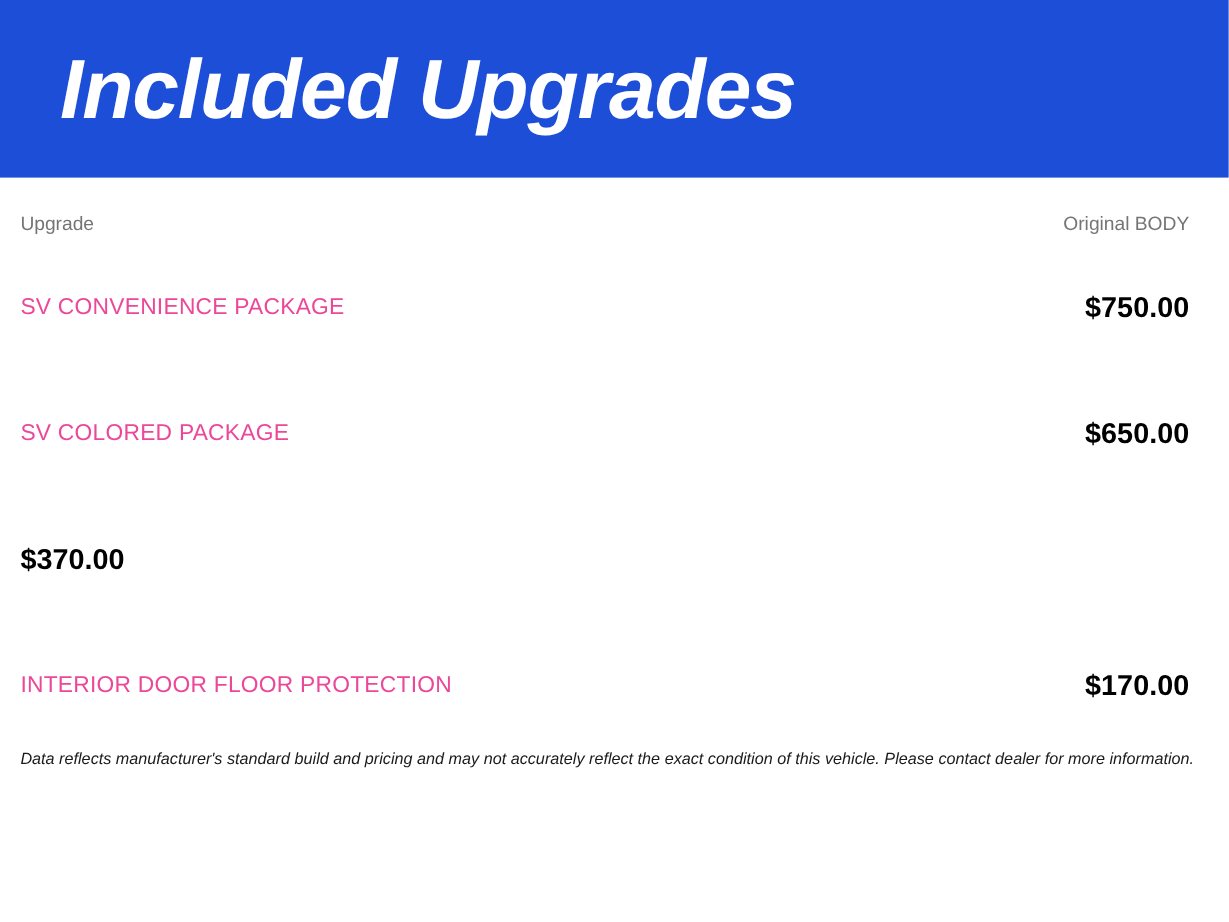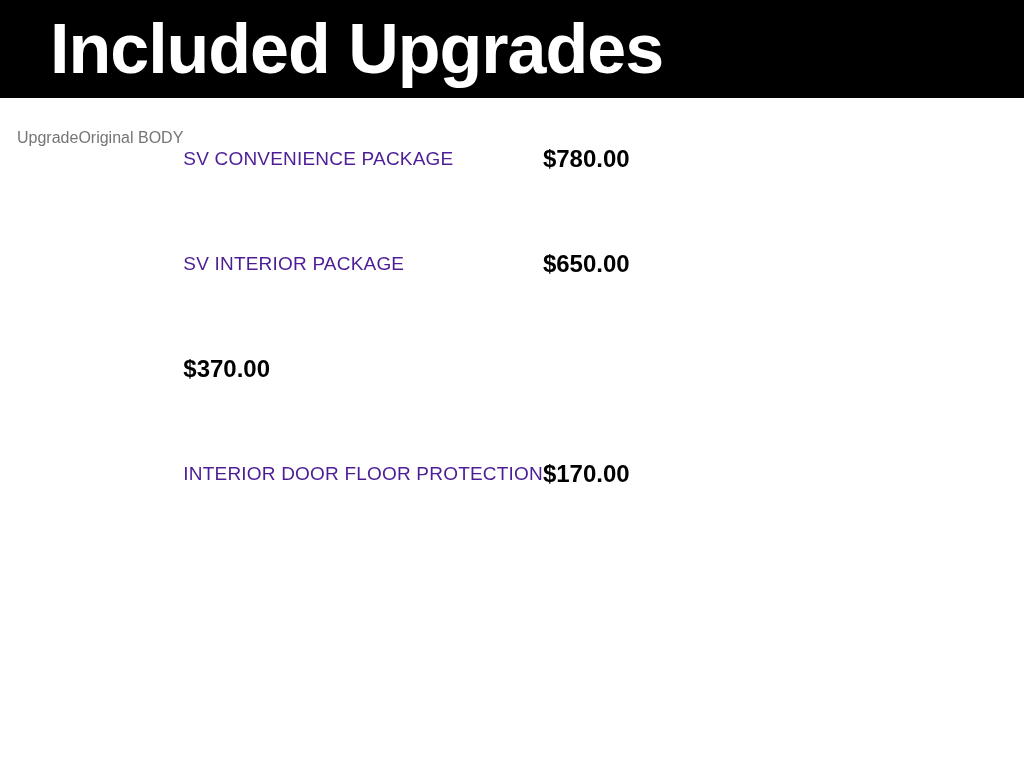--- a/index.html
+++ b/index.html
@@ -12,40 +12,41 @@
   }
   .page {
     width: 1024px;
     height: 768px;
     background: #ffffff;
     display: flex;
     flex-direction: column;
   }
   .banner {
     width: 100%;
-    height: 98px;
-    background: #000000;
+    height: 148px;
+    background: #1d4ed8;
     display: flex;
     align-items: center;
     padding-left: 50px;
     flex-shrink: 0;
+    font-style: italic;
   }
   .banner-title {
     color: #ffffff;
     font-size: 70px;
     font-weight: 700;
     letter-spacing: -1px;
     line-height: 1;
     white-space: nowrap;
   }
   .content {
     flex: 1;
     padding: 0 33px 0 17px;
     display: flex;
-    flex-direction: row;
+    flex-direction: column;
   }
   .col-header-row {
     padding-top: 31px;
     display: flex;
     justify-content: space-between;
     align-items: baseline;
   }
   .col-header {
     color: #757575;
     font-size: 16px;
@@ -57,21 +58,21 @@
     display: flex;
     flex-direction: column;
   }
   .upgrade-row {
     height: 105px;
     display: flex;
     justify-content: space-between;
     align-items: center;
   }
   .upgrade-name {
-    color: #4c1d95;
+    color: #ec4899;
     font-size: 19px;
     font-weight: 400;
     letter-spacing: 0.2px;
     white-space: nowrap;
   }
   .upgrade-price {
     color: #000000;
     font-size: 24px;
     font-weight: 700;
     white-space: nowrap;
@@ -98,36 +99,37 @@
 
     <div class="col-header-row">
       <div class="col-header">Upgrade</div>
       <div class="col-header">Original BODY</div>
     </div>
 
     <div class="rows">
 
       <div class="upgrade-row">
         <div class="upgrade-name">SV CONVENIENCE PACKAGE</div>
-        <div class="upgrade-price">$780.00</div>
+        <div class="upgrade-price">$750.00</div>
       </div>
 
       <div class="upgrade-row">
-        <div class="upgrade-name">SV INTERIOR PACKAGE</div>
+        <div class="upgrade-name">SV COLORED PACKAGE</div>
         <div class="upgrade-price">$650.00</div>
       </div>
 
       <div class="upgrade-row">
         <div class="upgrade-price">$370.00</div>
       </div>
 
 
       <div class="upgrade-row">
         <div class="upgrade-name">INTERIOR DOOR FLOOR PROTECTION</div>
         <div class="upgrade-price">$170.00</div>
       </div>
 
     </div>
 
+    <div class="disclaimer">Data reflects manufacturer's standard build and pricing and may not accurately reflect the exact condition of this vehicle. Please contact dealer for more information.</div>
 
   </div>
 
 </div>
 
 </body></html>

